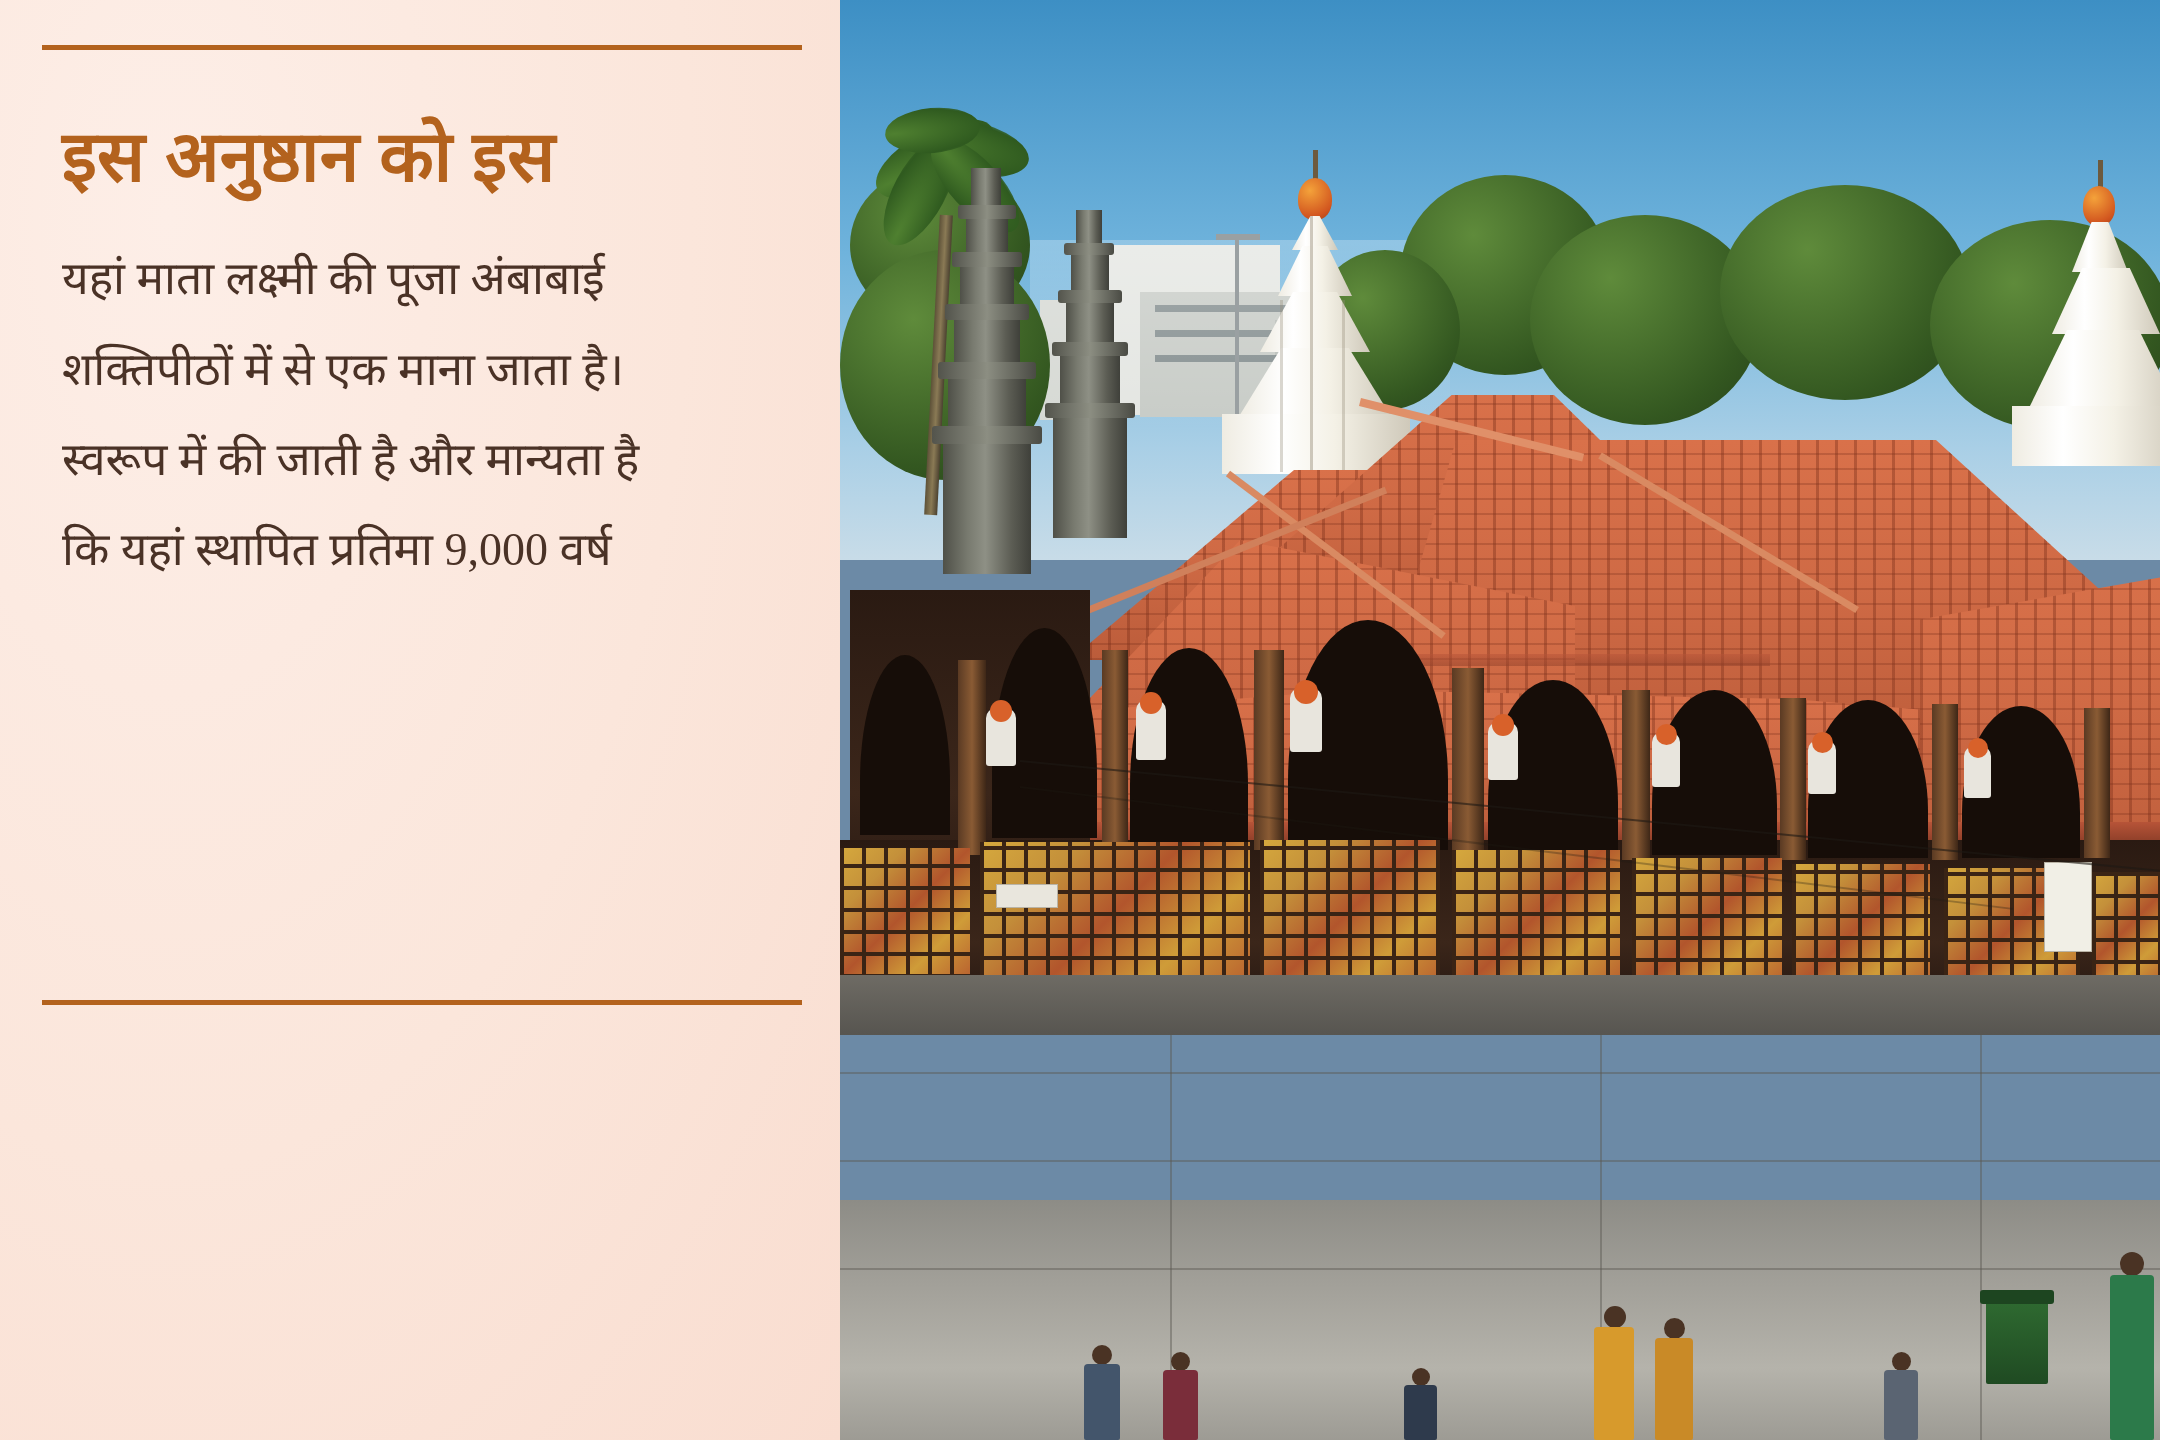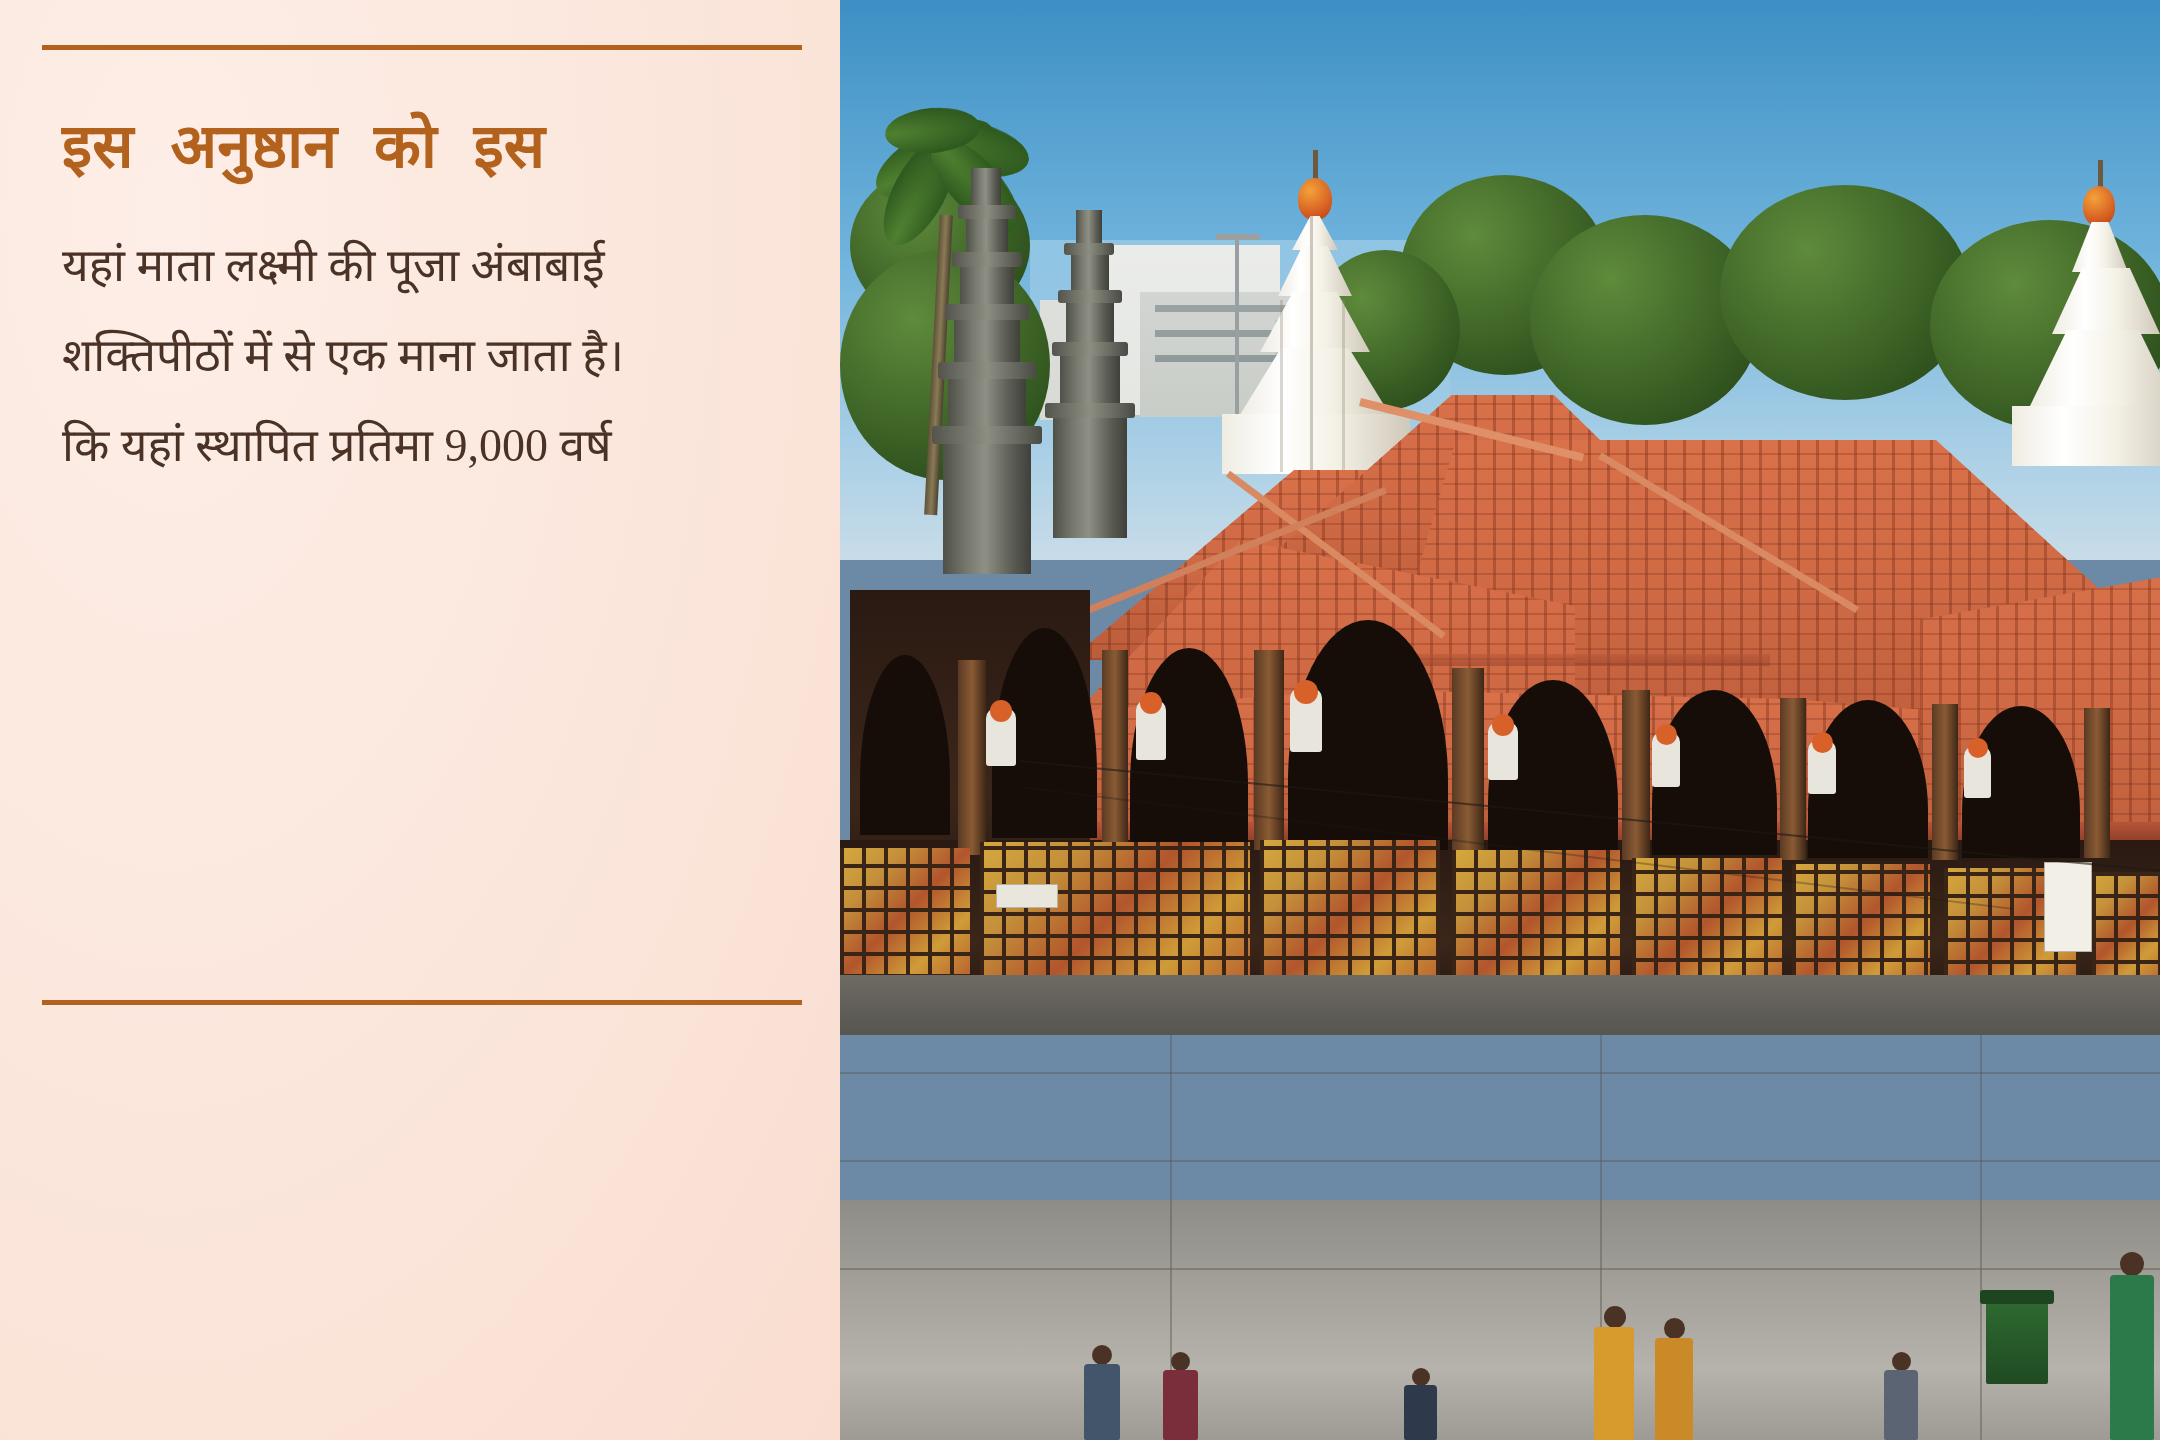--- a/index.html
+++ b/index.html
@@ -23,24 +23,24 @@
     position:absolute; left:42px; width:760px; height:5px;
     background:#b3621d;
   }
   .rule-top { top:45px; }
   .rule-bottom { top:1000px; }
 
   .text-block { position:absolute; left:62px; top:110px; width:720px; }
 
   .headline { margin-bottom:26px; }
   .headline-line {
-    font-family:Liberation Mono, monospace;
+    font-family:Liberation Sans, sans-serif;
     font-weight:bold;
     color:#b3621d;
-    font-size:61px;
+    font-size:71px;
     line-height:1.33;
     letter-spacing:0.2px;
     white-space:nowrap;
   }
   .headline-line.l2 { color:#a85a17; }
 
   .body-para { margin-top:30px; }
   .body-line {
     font-family:"Liberation Serif", serif;
     color:#4a3226;
@@ -196,20 +196,21 @@
 
     <div class="text-block">
 
       <div class="headline">
         <div class="headline-line l1">इस अनुष्ठान को इस</div>
       </div>
 
       <div class="body-para">
         <div class="body-line">यहां माता लक्ष्मी की पूजा अंबाबाई</div>
         <div class="body-line">शक्तिपीठों में से एक माना जाता है।</div>
+        <div class="body-line">स्वरूप में की जाती है और मान्यता है</div>
         <div class="body-line">कि यहां स्थापित प्रतिमा 9,000 वर्ष</div>
       </div>
 
     </div>
   </div>
 
   <div class="photo-panel">
 
     <div class="sky"></div>
 

